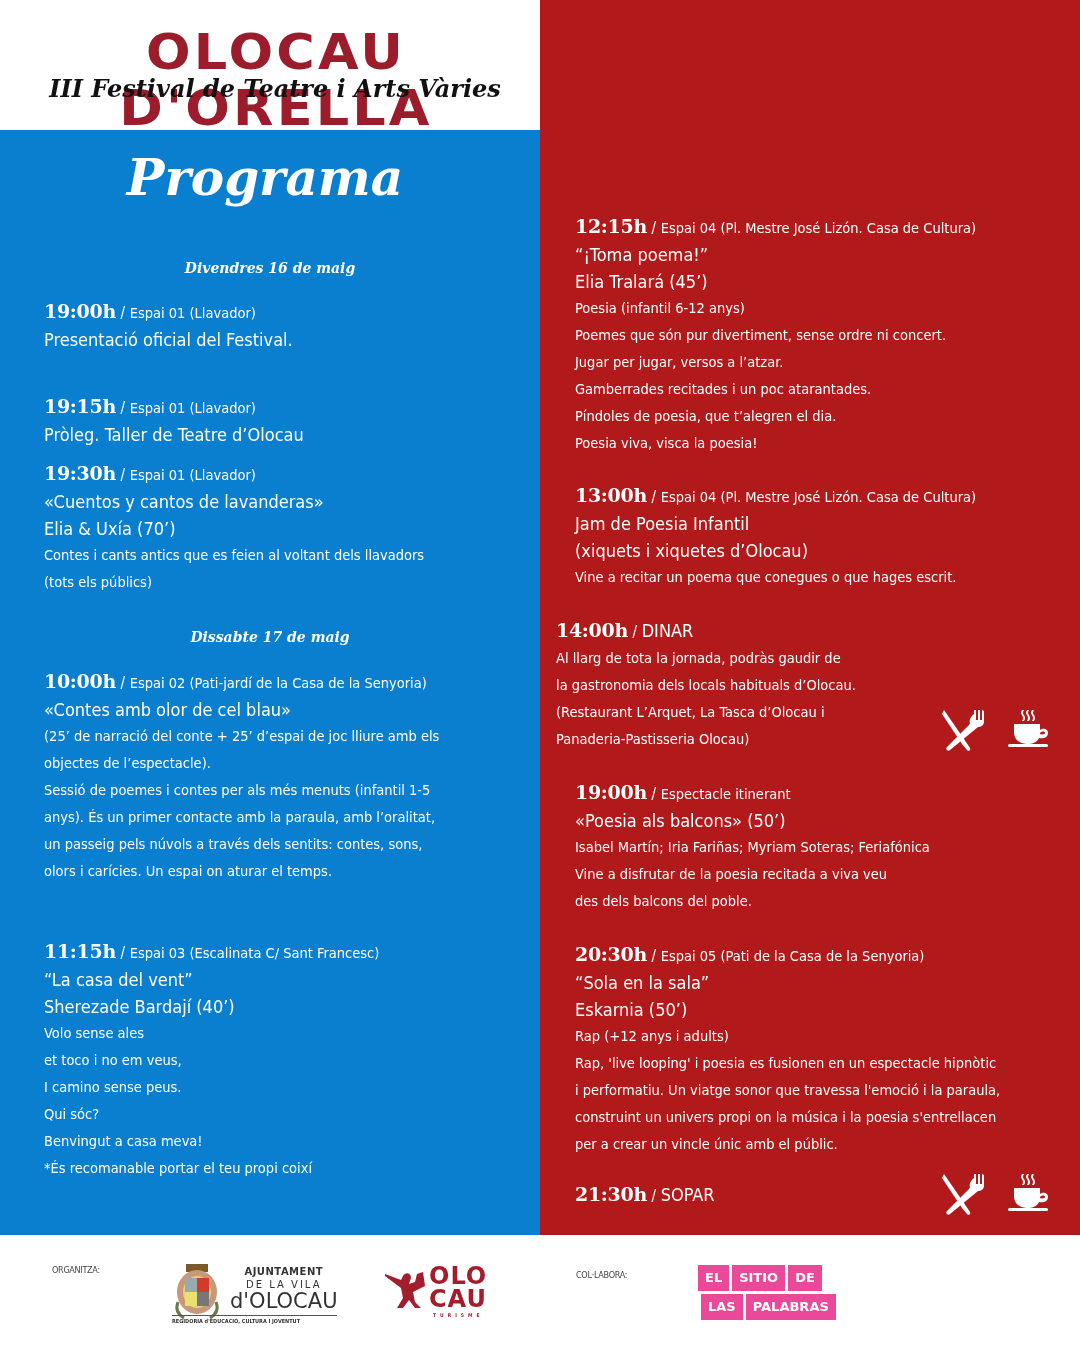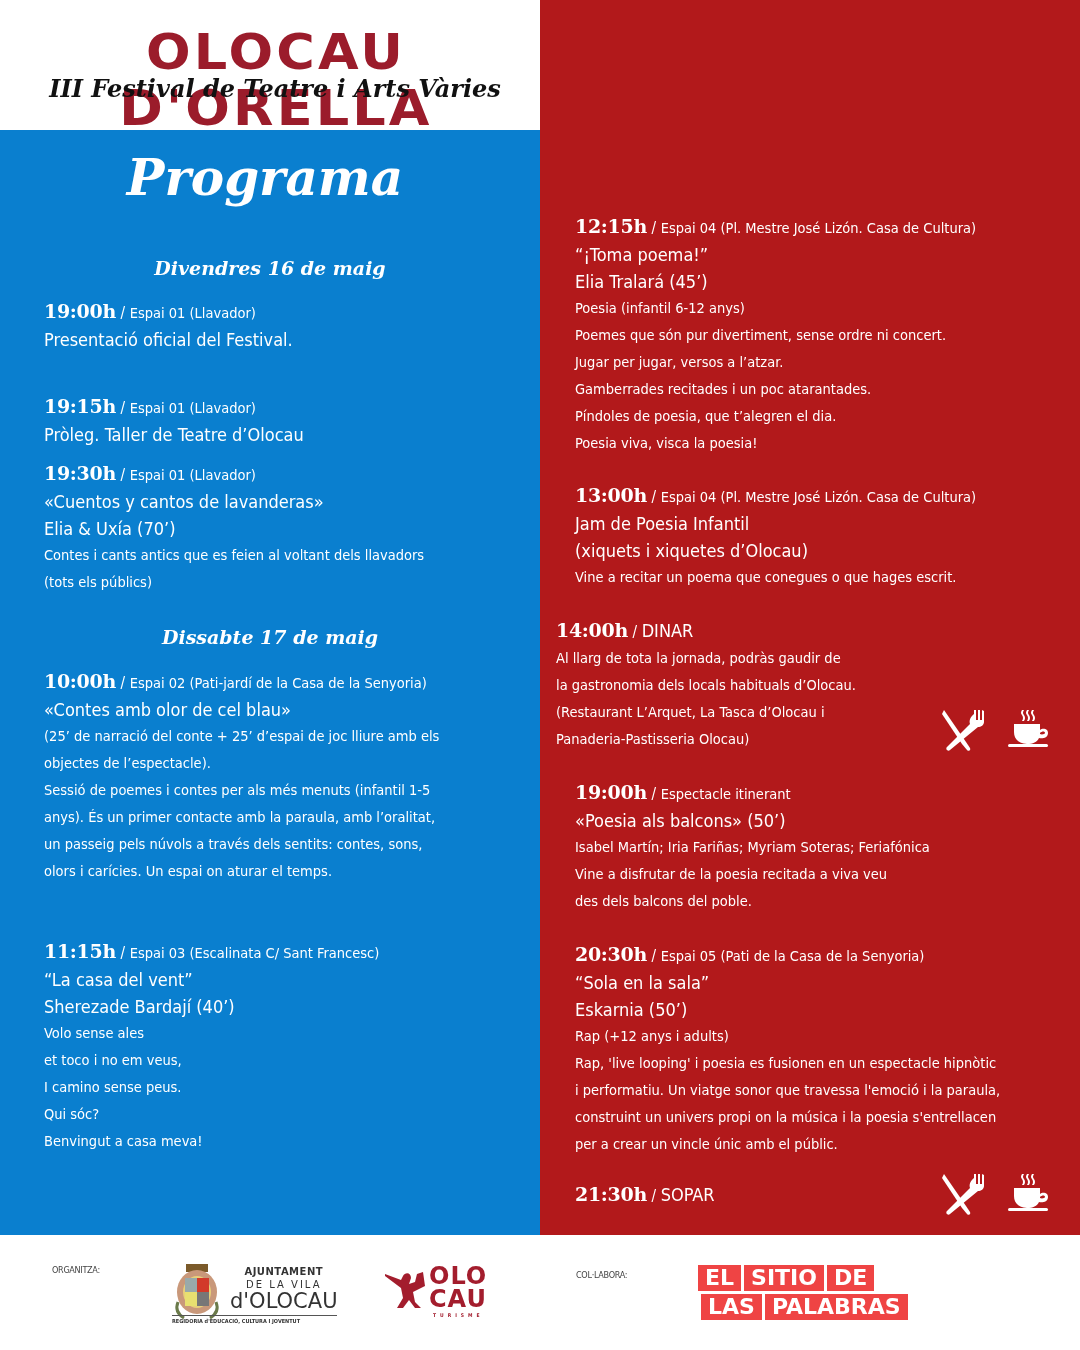--- a/index.html
+++ b/index.html
@@ -6,36 +6,36 @@
   html, body { width:1080px; height:1350px; overflow:hidden; background:#fff; }
   body { position:relative; font-family:"DejaVu Sans Condensed","DejaVu Sans",sans-serif; color:#fff; }
   .abs { position:absolute; }
   .header { left:0; top:0; width:540px; height:130px; background:#fff; }
   .logo-title { left:36px; top:24px; width:480px; text-align:center; font-family:"DejaVu Sans",sans-serif; font-weight:bold; font-size:50px; letter-spacing:3px; color:#9b1c2b; line-height:56px; transform:scaleX(1.05); }
   .logo-sub { left:30px; top:74px; width:490px; text-align:center; font-family:"DejaVu Serif",serif; font-weight:bold; font-style:italic; font-size:24px; color:#111; line-height:30px; }
   .blue { left:0; top:130px; width:540px; height:1105px; background:#0a7fcf; }
   .red { left:540px; top:0; width:540px; height:1235px; background:#b2191b; }
   .footer { left:0; top:1235px; width:1080px; height:115px; background:#fff; }
   .programa { left:0; top:146px; width:540px; text-align:center; font-family:"DejaVu Serif",serif; font-weight:bold; font-style:italic; font-size:50px; line-height:64px; color:#fff; padding-right:10px; }
-  .day { width:540px; left:0; text-align:center; font-family:"DejaVu Serif",serif; font-weight:bold; font-style:italic; font-size:19px; line-height:26px; }
+  .day { width:540px; left:0; text-align:center; font-family:"DejaVu Serif",serif; font-weight:bold; font-style:italic; font-size:14px; line-height:26px; }
   .ev { position:absolute; }
   .time { font-family:"DejaVu Serif",serif; font-weight:bold; font-size:19px; letter-spacing:-0.3px; }
   .sep { font-size:15px; }
   .loc { font-size:14.5px; }
   .head-line { line-height:26px; white-space:nowrap; }
   .big { font-size:18px; line-height:27px; white-space:nowrap; }
   .small { font-size:14.5px; line-height:27px; white-space:nowrap; }
   .icons { position:absolute; display:flex; gap:22px; }
   .footer-label { font-size:9px; color:#444; font-family:"DejaVu Sans Condensed","DejaVu Sans",sans-serif; letter-spacing:-0.3px; }
   .ajunt { left:172px; top:1262px; width:170px; height:64px; }
   .ajunt-text { position:absolute; left:58px; top:2px; color:#333; font-family:"DejaVu Sans",sans-serif; text-align:center; }
   .olocau-logo { left:383px; top:1264px; width:110px; height:60px; color:#a31d2d; }
   .sitio { left:698px; top:1265px; }
   .sitio .row { display:flex; gap:3px; margin-bottom:3px; }
-  .sitio .box { background:#ef4444; color:#fff; font-family:"DejaVu Sans",sans-serif; font-weight:bold; font-size:22px; padding:2px 7px; line-height:22px; }
+  .sitio .box { background:#ec4899; color:#fff; font-family:"DejaVu Sans",sans-serif; font-weight:bold; font-size:13px; padding:2px 7px; line-height:22px; }
 </style>
 </head>
 <body>
 
 <div class="abs header"></div>
 <div class="abs logo-title">OLOCAU D'ORELLA</div>
 <div class="abs logo-sub">III Festival de Teatre i Arts Vàries</div>
 
 <div class="abs blue"></div>
 <div class="abs red"></div>
@@ -73,20 +73,21 @@
     </div>
     <div class="ev" style="left: 44px; top: 938px;">
       <div class="head-line"><span class="time">11:15h</span> <span class="sep">/</span> <span class="loc">Espai 03 (Escalinata C/ Sant Francesc)</span></div>
       <div class="big">“La casa del vent”</div>
       <div class="big">Sherezade Bardají (40’)</div>
       <div class="small">Volo sense ales</div>
       <div class="small">et toco i no em veus,</div>
       <div class="small">I camino sense peus.</div>
       <div class="small">Qui sóc?</div>
       <div class="small">Benvingut a casa meva!</div>
+      <div class="small">*És recomanable portar el teu propi coixí</div>
     </div>
     <div class="ev" style="left: 575px; top: 213px;">
       <div class="head-line"><span class="time">12:15h</span> <span class="sep">/</span> <span class="loc"> Espai 04  (Pl. Mestre José Lizón. Casa de Cultura)</span></div>
       <div class="big">“¡Toma poema!”</div>
       <div class="big">Elia Tralará (45’)</div>
       <div class="small">Poesia (infantil 6-12 anys)</div>
       <div class="small">Poemes que són pur divertiment, sense ordre ni concert.</div>
       <div class="small">Jugar per jugar, versos a l’atzar.</div>
       <div class="small">Gamberrades recitades i un poc atarantades.</div>
       <div class="small">Píndoles de poesia, que t’alegren el dia.</div>

